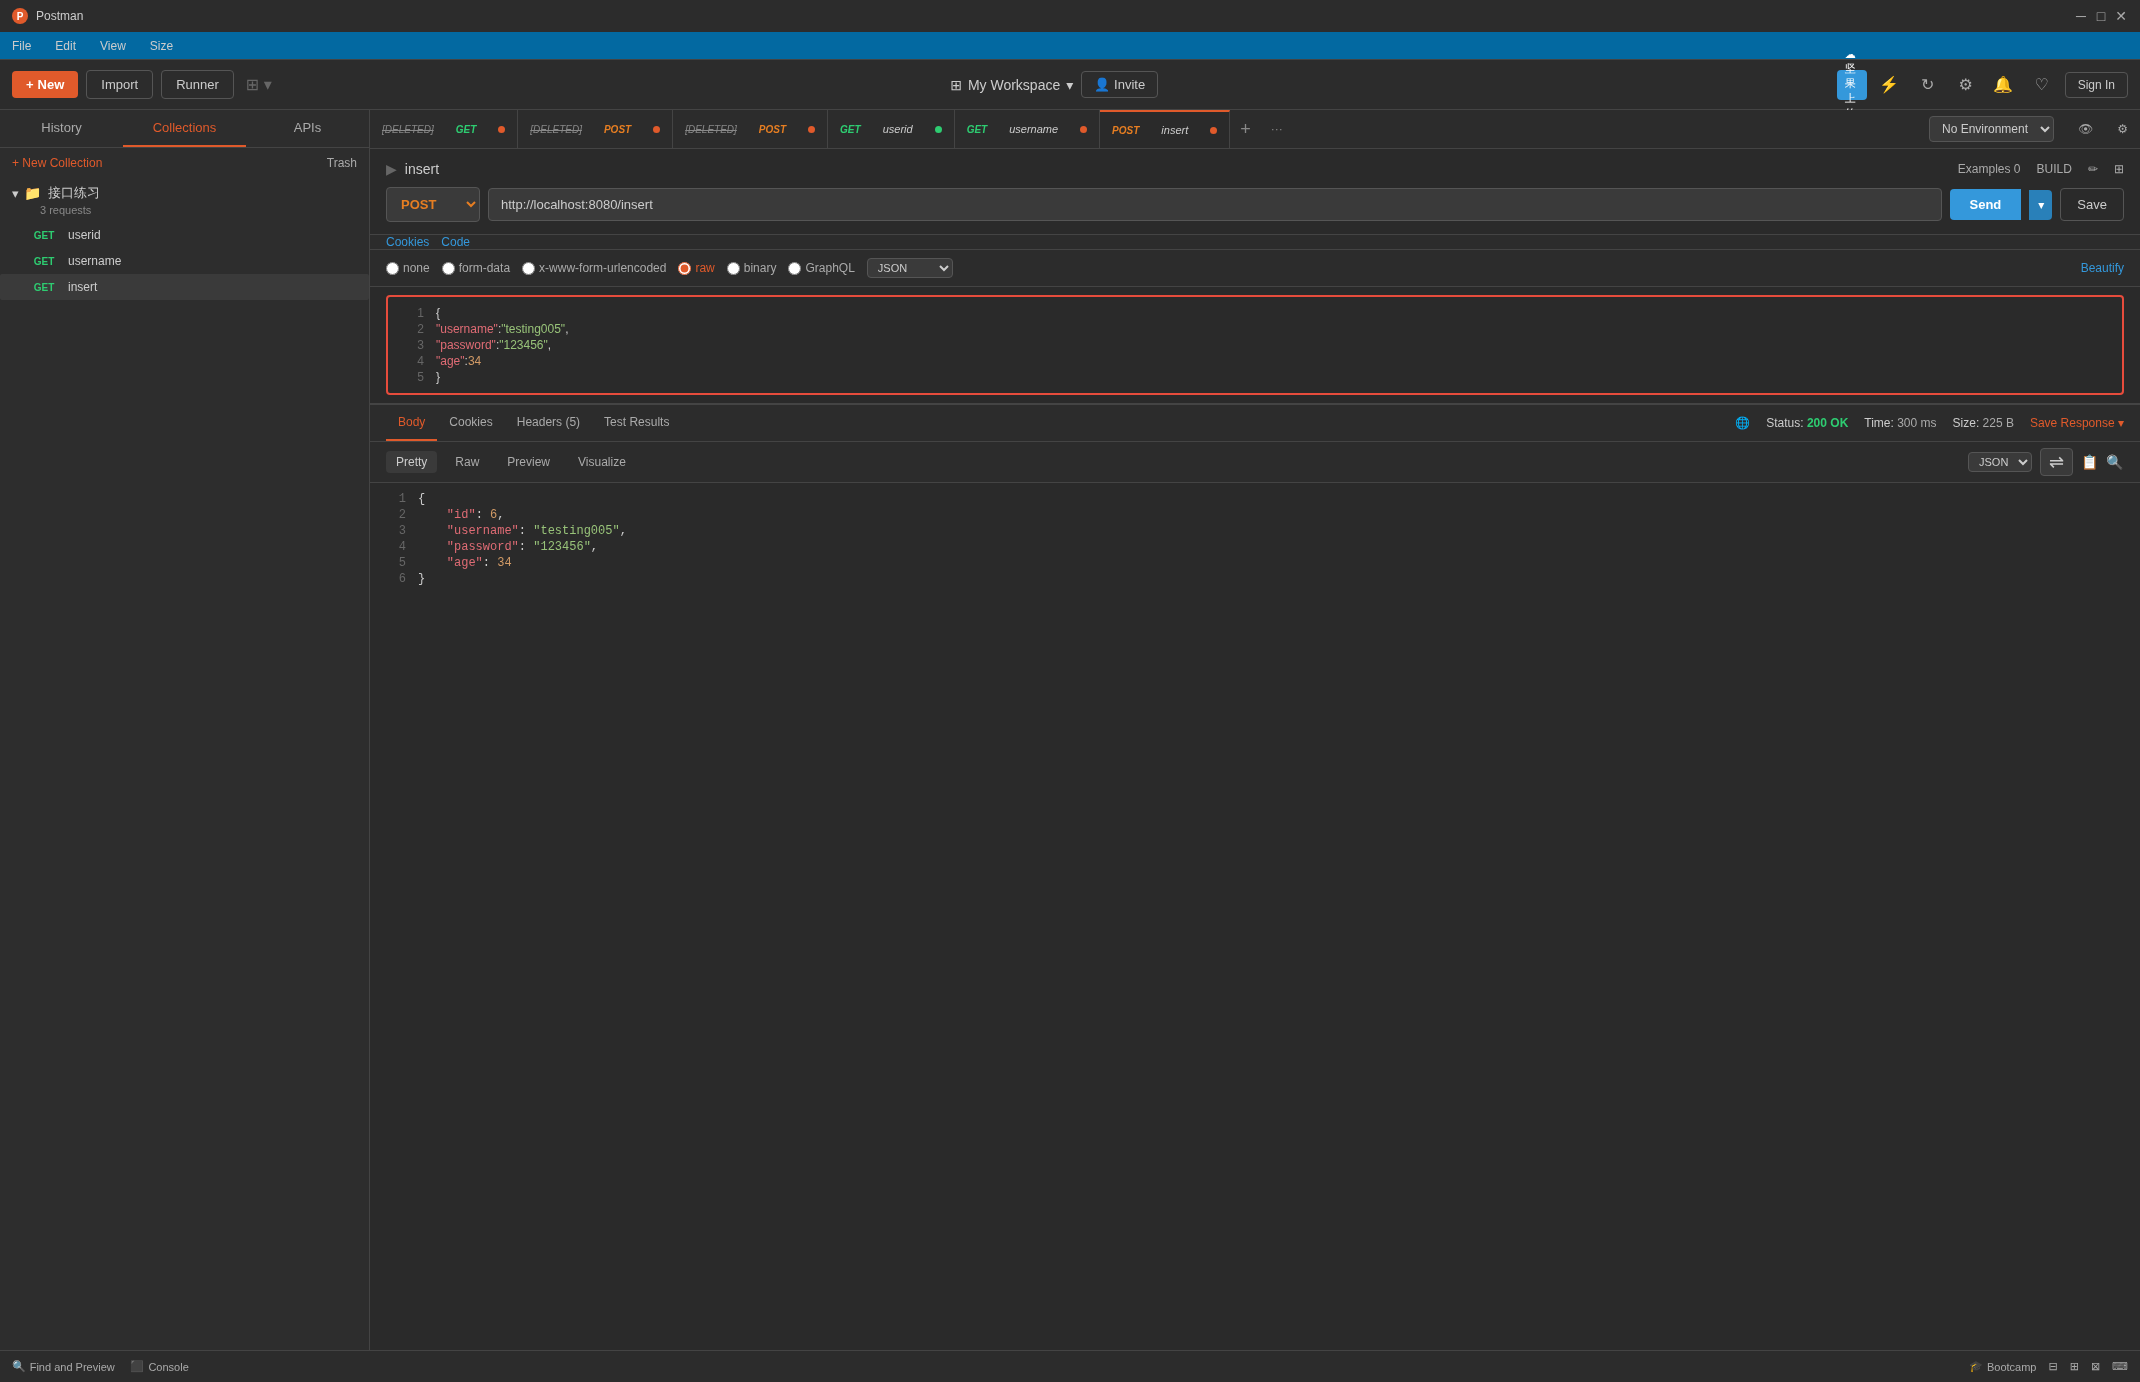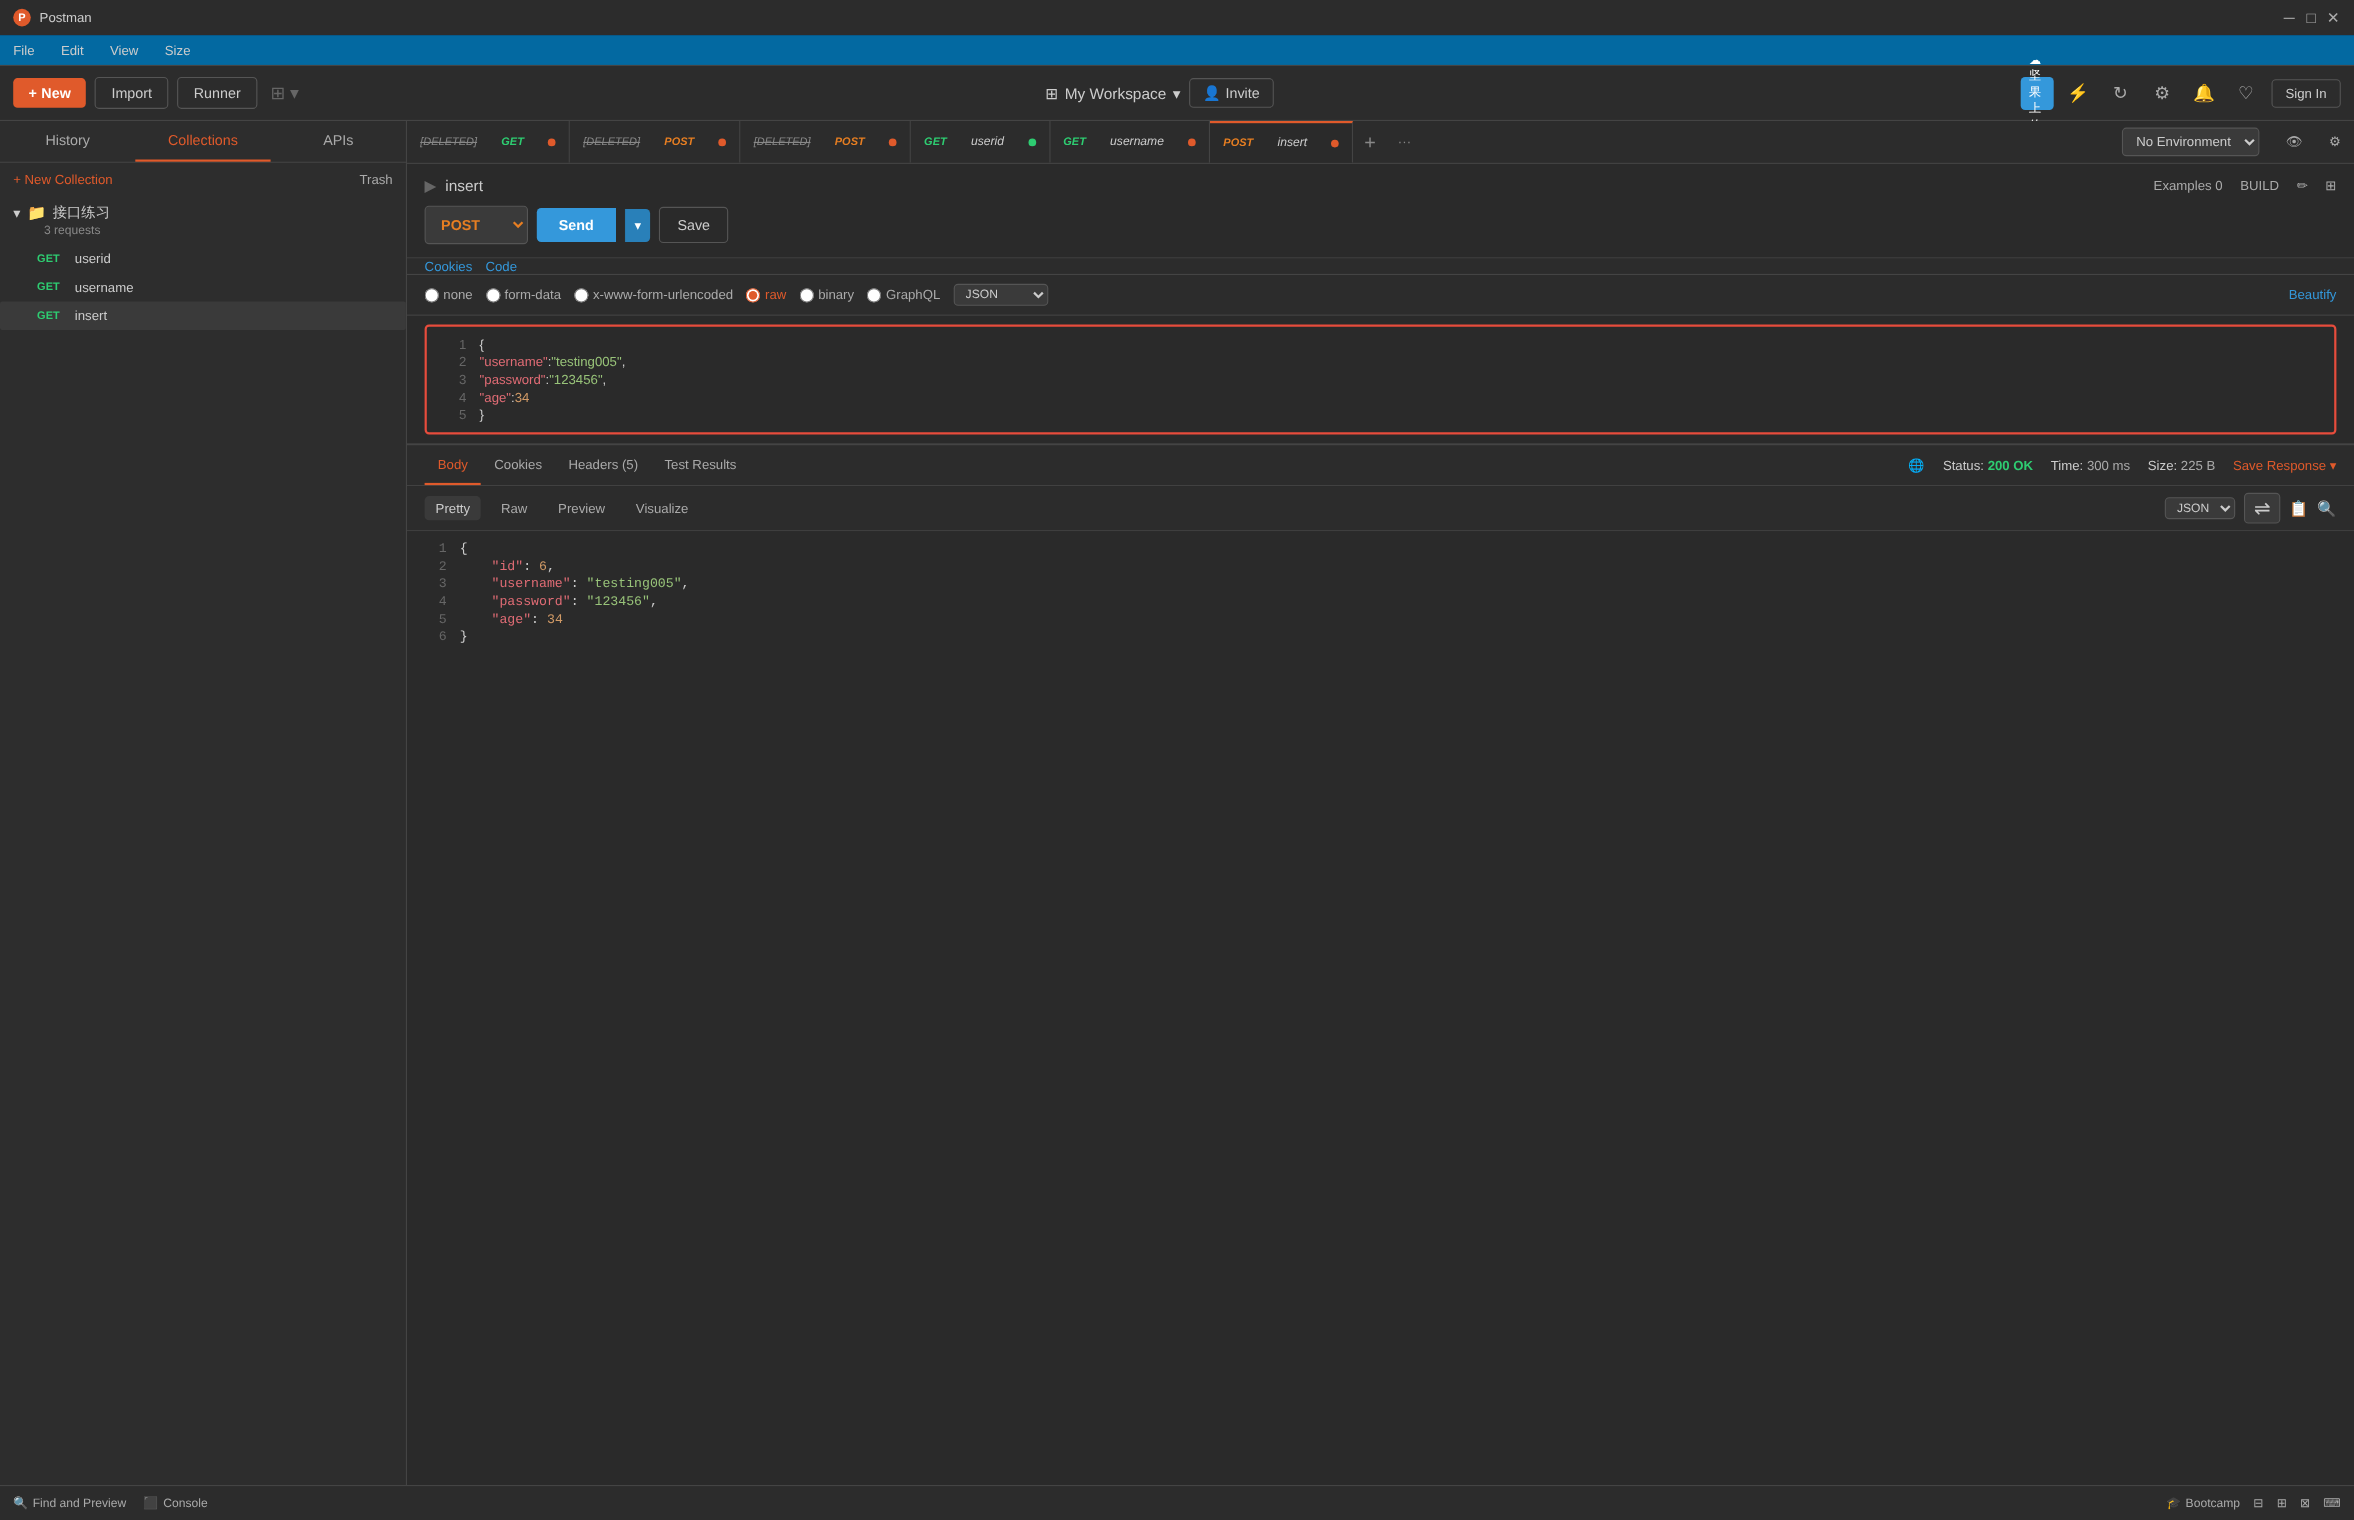--- a/index.html
+++ b/index.html
@@ -296,20 +296,21 @@
             <span style="color:#aaa;cursor:pointer;">⊞</span>
           </div>
         </div>
         <div class="url-bar">
           <select class="method-select">
             <option>POST</option>
             <option>GET</option>
             <option>PUT</option>
             <option>DELETE</option>
           </select>
+          <input class="url-input" type="text" value="http://localhost:8080/insert" style="">
           <button class="send-btn">Send</button>
           <button class="send-dropdown">▾</button>
           <button class="save-btn">Save</button>
         </div>
       </div>
 
       <div class="request-tabs">
         <div class="req-tab-right">
           <span class="cookies-link">Cookies</span>
           <span class="code-link">Code</span>

